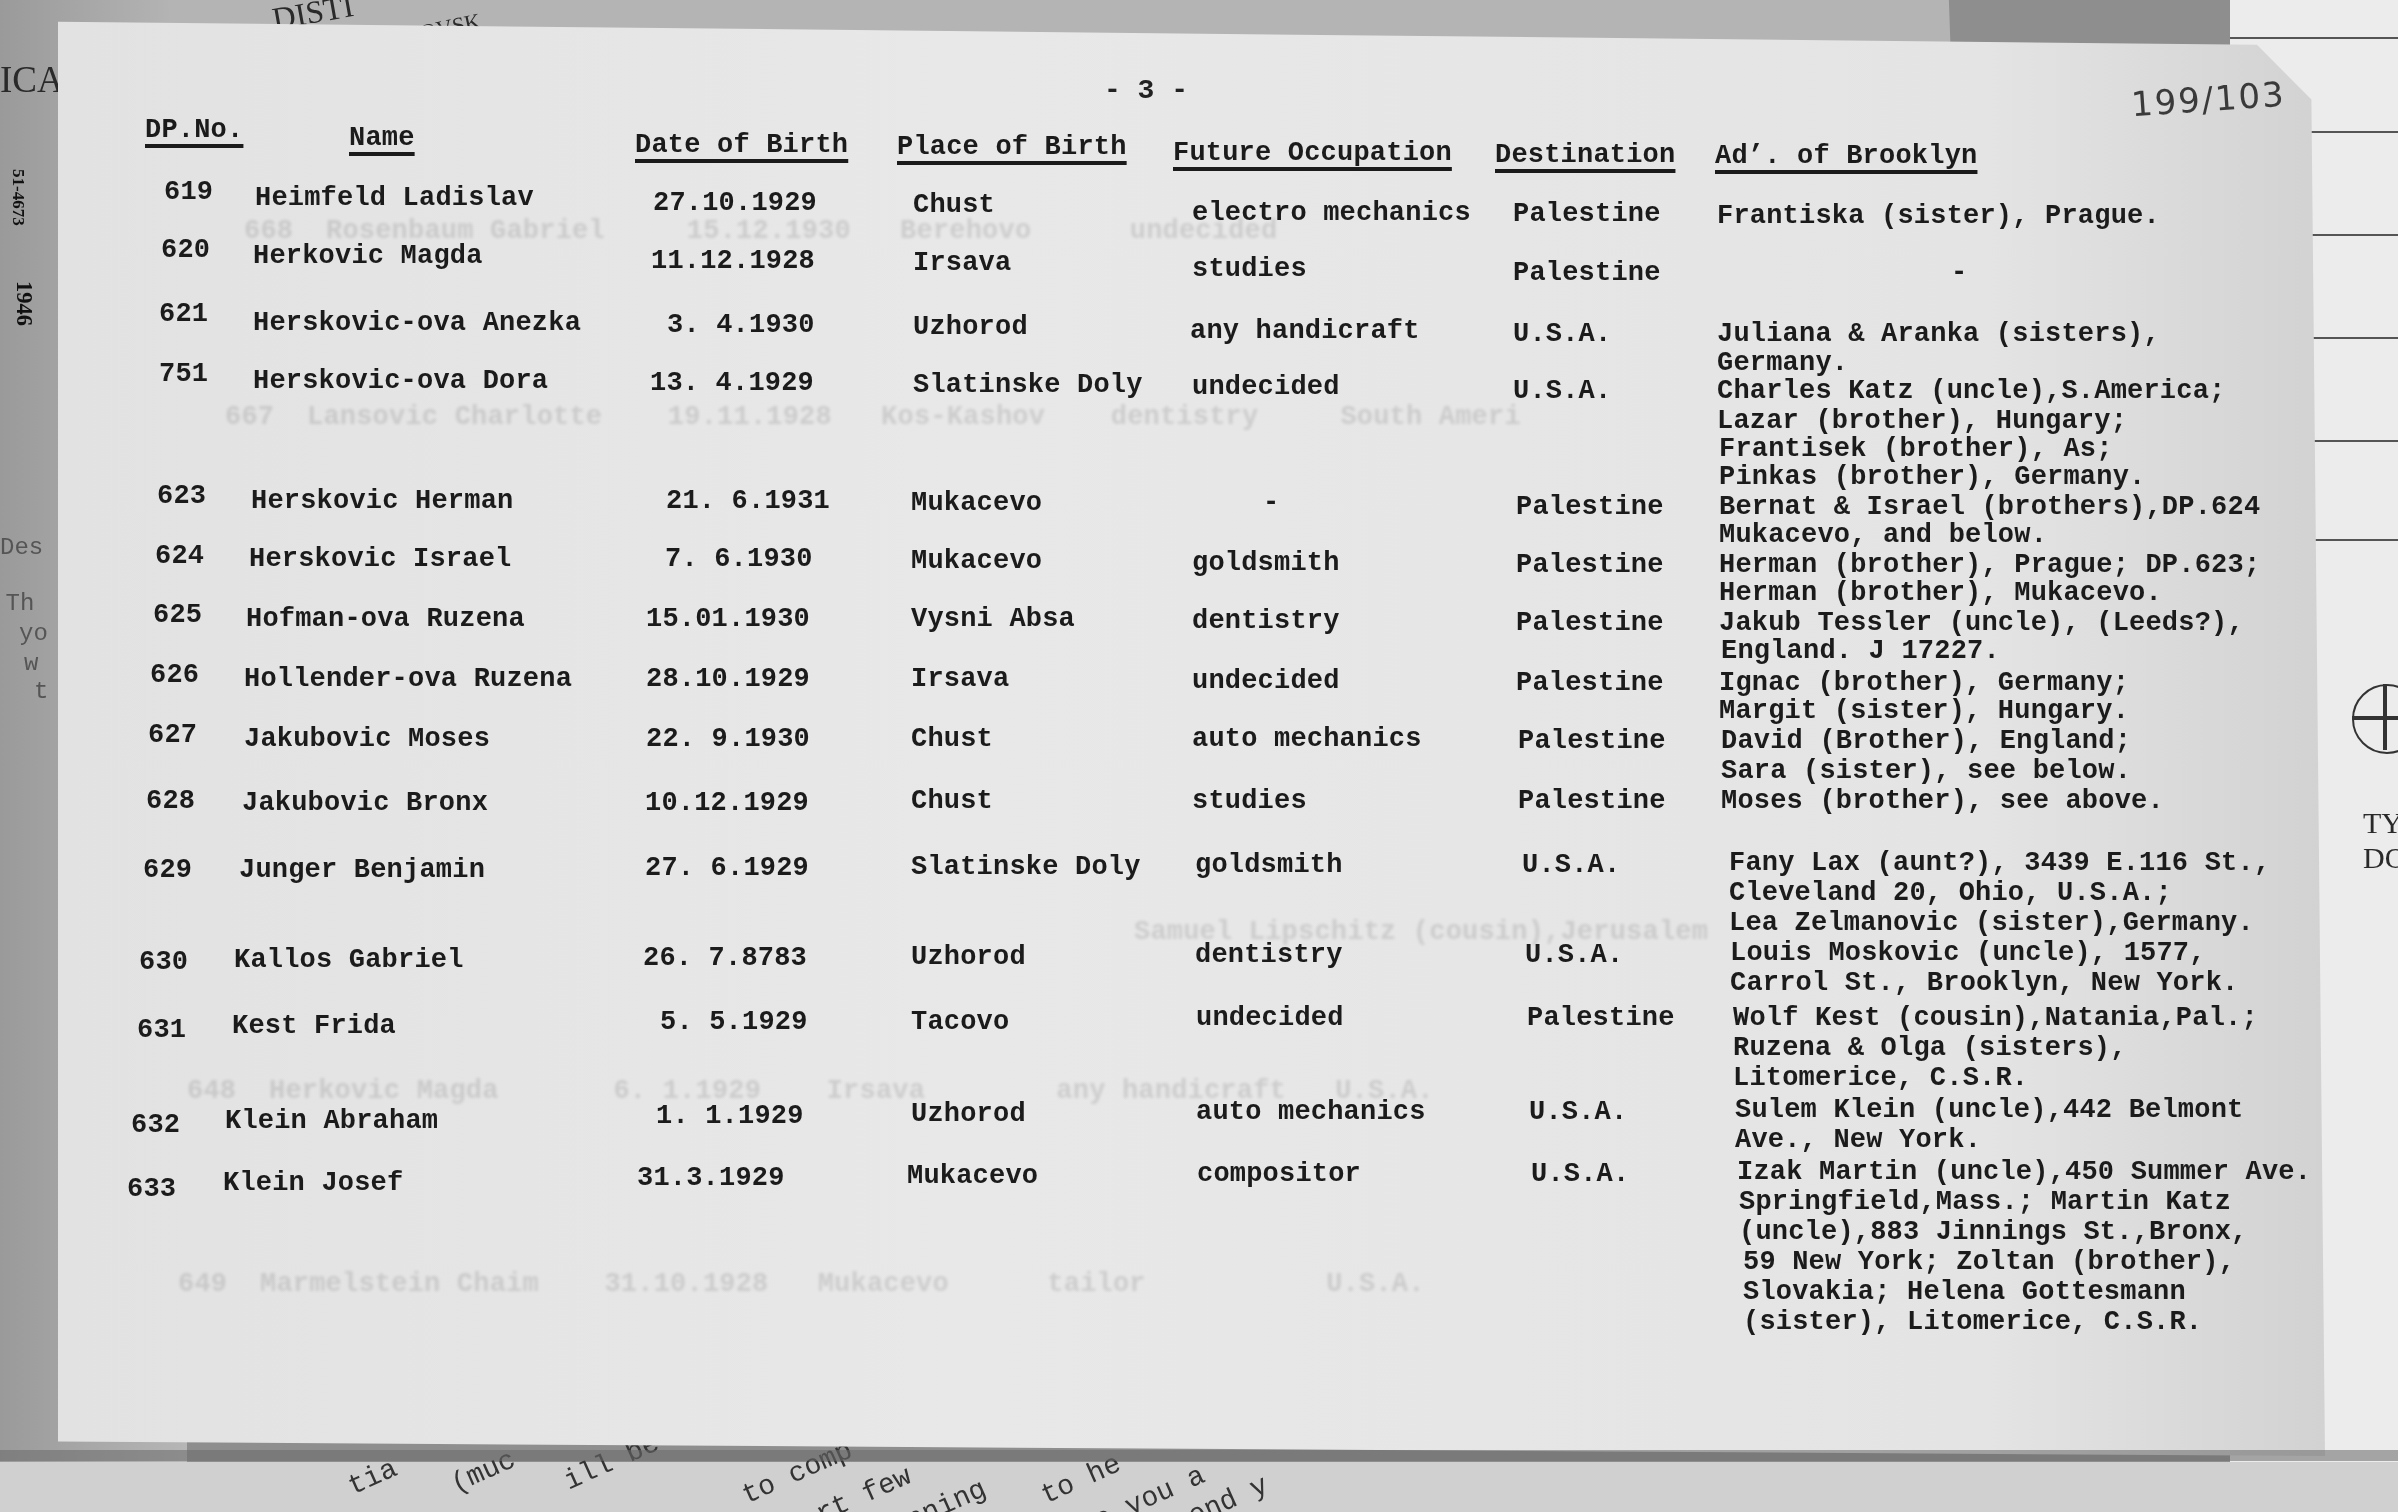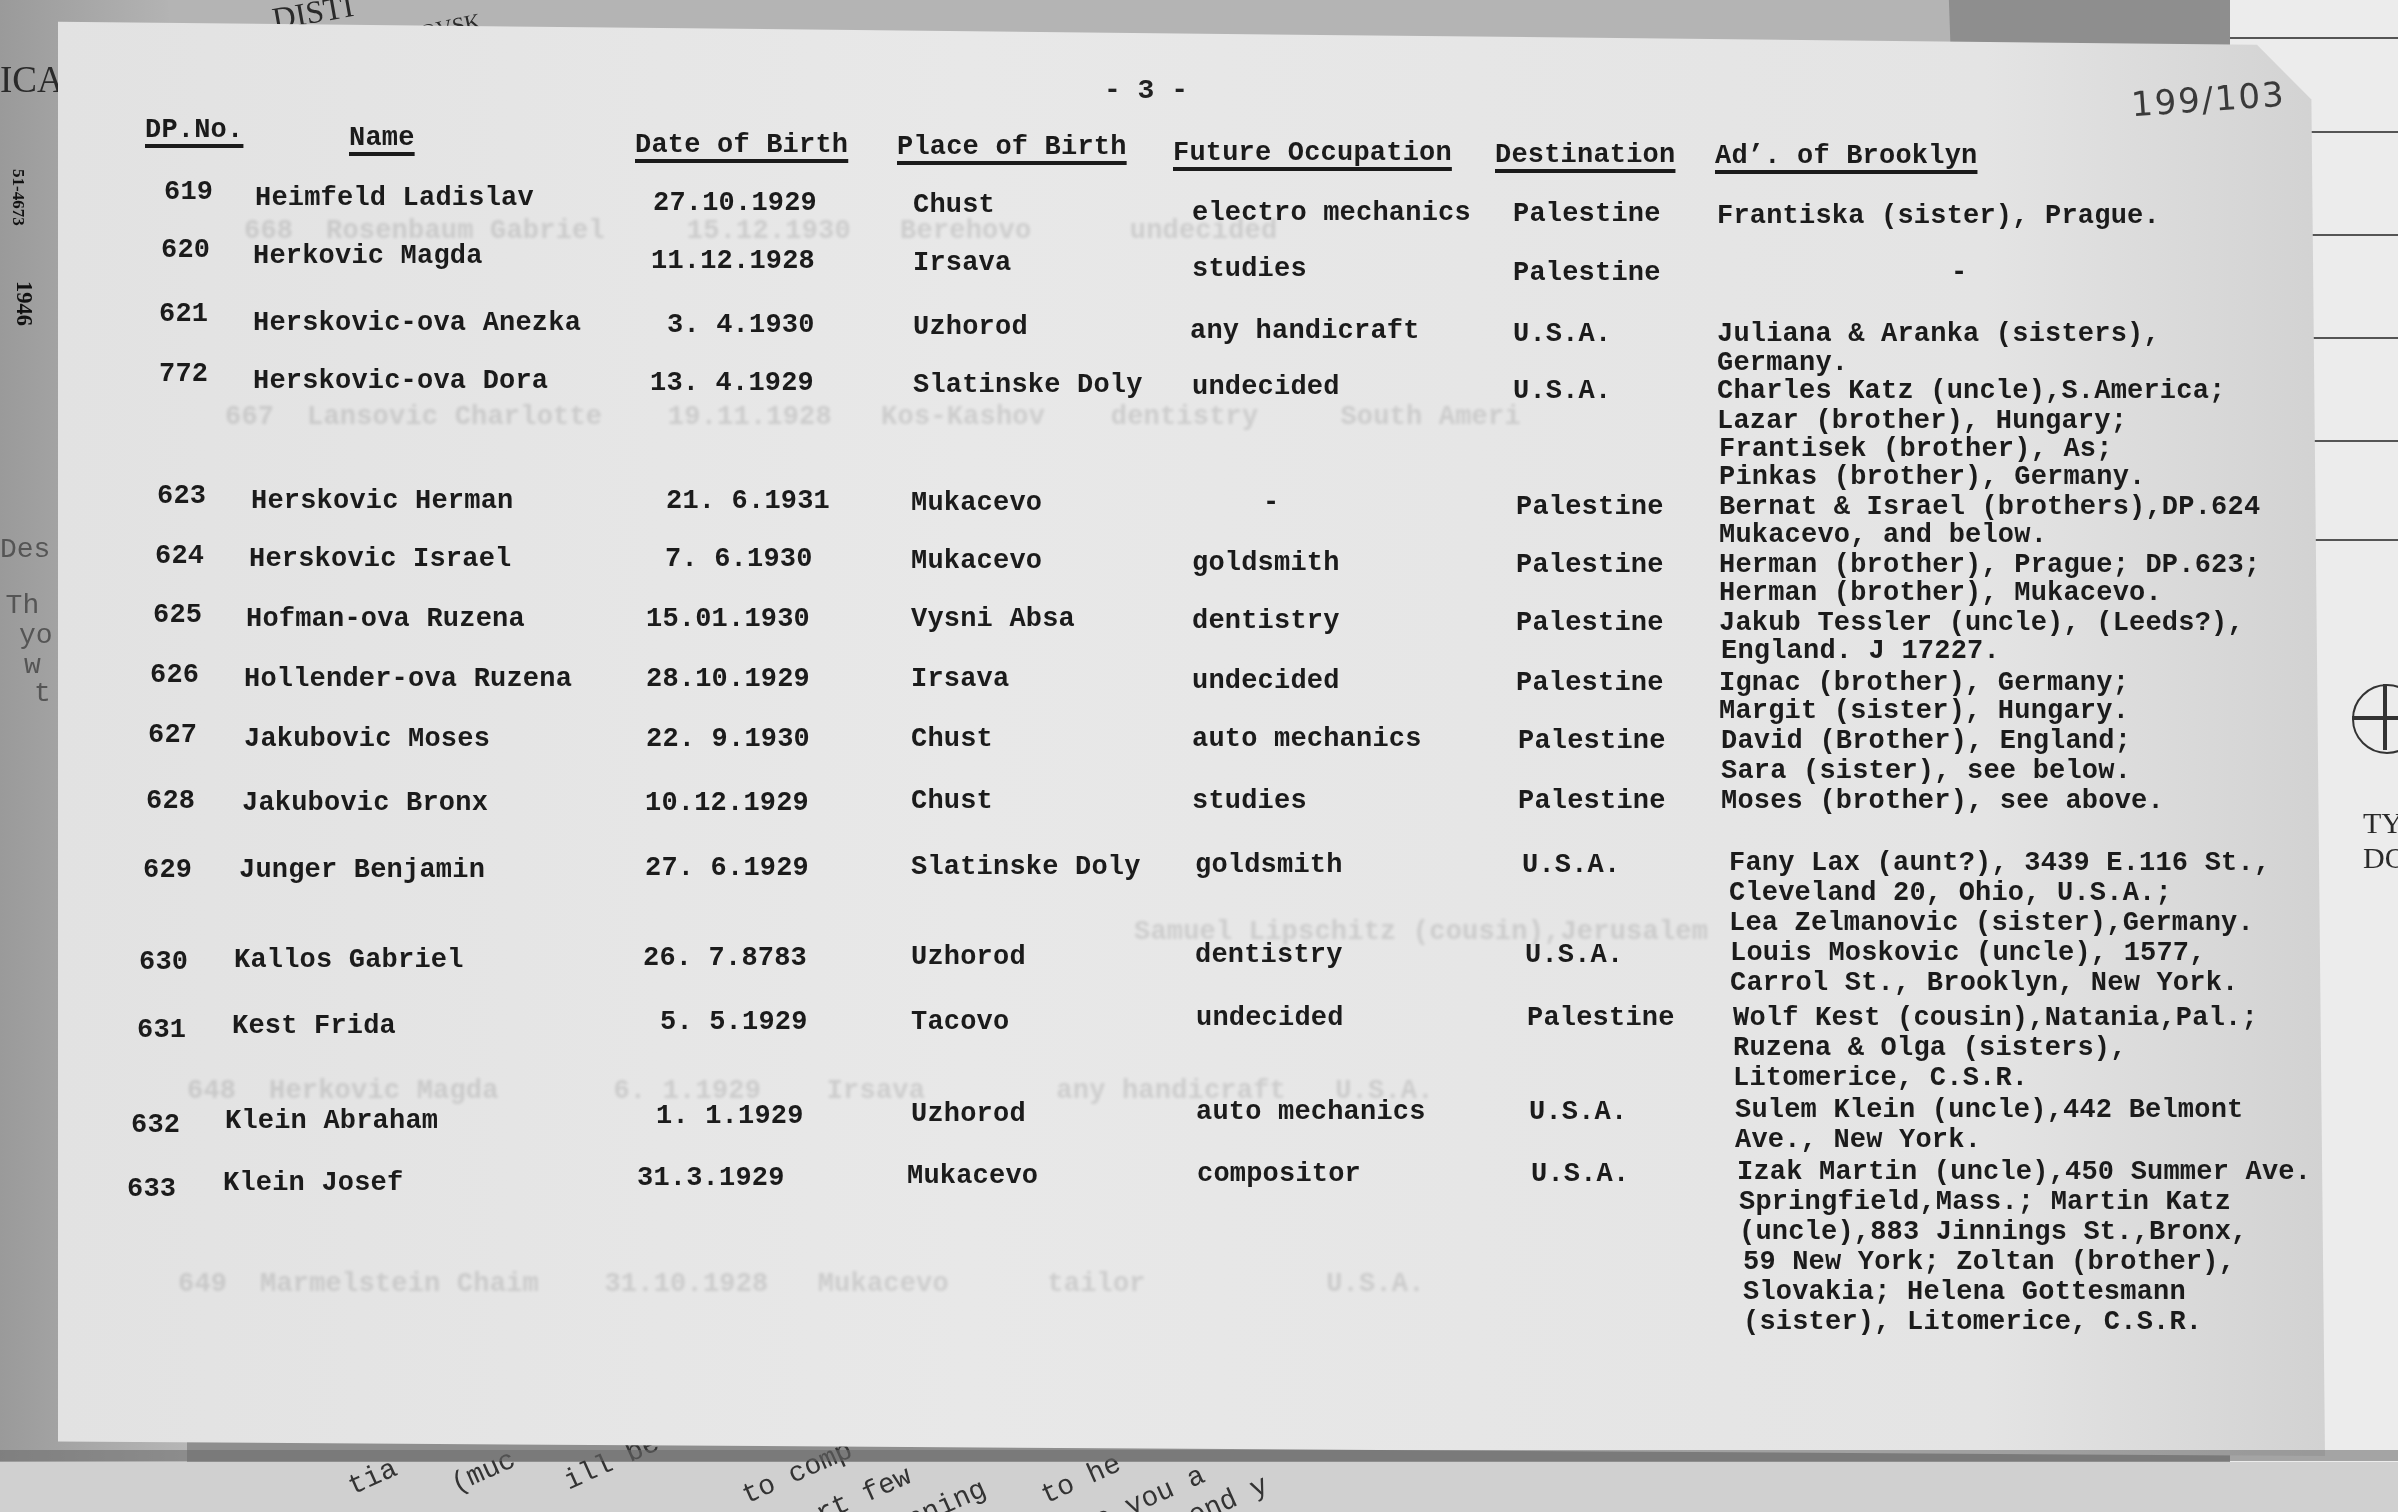--- a/index.html
+++ b/index.html
@@ -23,21 +23,21 @@
   }
   .bg-ruled { position:absolute; left:2230px; width:187px; height:1.9px; background:#555; }
   .bg-bottom {
     position:absolute; left:0; top:1462px; width:2399px; height:56px;
     background:#d0d0d0;
   }
   .bg-frag {
     position:absolute; color:#2a2a2a; font-family:"Liberation Serif", serif; font-size:32px;
     white-space:nowrap;
   }
-  .bg-frag.faint { color:#555; font-family:"Liberation Mono", monospace; font-size:28px; }
+  .bg-frag.faint { color:#555; font-family:"Liberation Mono", monospace; font-size:24px; }
   .bg-frag.vert { transform:rotate(90deg); transform-origin:left top; font-size:17px; font-weight:bold; color:#111; }
   .bg-bottom-text {
     position:absolute; color:#333; font-size:28px; white-space:nowrap;
     transform:rotate(-24deg); transform-origin:left bottom;
   }
   .emblem {
     position:absolute; left:2352px; top:684px; width:66px; height:66px; border:2.8px solid #333; border-radius:50%;
   }
   .emblem-cross-h { position:absolute; left:2352px; top:716px; width:66px; height:3.7px; background:#333; }
   .emblem-cross-v { position:absolute; left:2383px; top:684px; width:3.7px; height:66px; background:#333; }
@@ -144,21 +144,21 @@
 
 <div class="tw" style="left:159px;top:300px">621</div>
 <div class="tw" style="left:253px;top:309px">Herskovic-ova Anezka</div>
 <div class="tw" style="left:667px;top:311px">3. 4.1930</div>
 <div class="tw" style="left:913px;top:313px">Uzhorod</div>
 <div class="tw" style="left:1190px;top:317px">any handicraft</div>
 <div class="tw" style="left:1513px;top:320px">U.S.A.</div>
 <div class="tw" style="left:1717px;top:320px">Juliana &amp; Aranka (sisters),</div>
 <div class="tw" style="left:1717px;top:349px">Germany.</div>
 
-<div class="tw" style="left:159px;top:360px">772</div>
+<div class="tw" style="left:159px;top:360px">751</div>
 <div class="tw" style="left:253px;top:367px">Herskovic-ova Dora</div>
 <div class="tw" style="left:650px;top:369px">13. 4.1929</div>
 <div class="tw" style="left:913px;top:371px">Slatinske Doly</div>
 <div class="tw" style="left:1192px;top:373px">undecided</div>
 <div class="tw" style="left:1513px;top:377px">U.S.A.</div>
 <div class="tw" style="left:1717px;top:377px">Charles Katz (uncle),S.America;</div>
 <div class="tw" style="left:1717px;top:407px">Lazar (brother), Hungary;</div>
 <div class="tw" style="left:1719px;top:435px">Frantisek (brother), As;</div>
 <div class="tw" style="left:1719px;top:463px">Pinkas (brother), Germany.</div>
 

